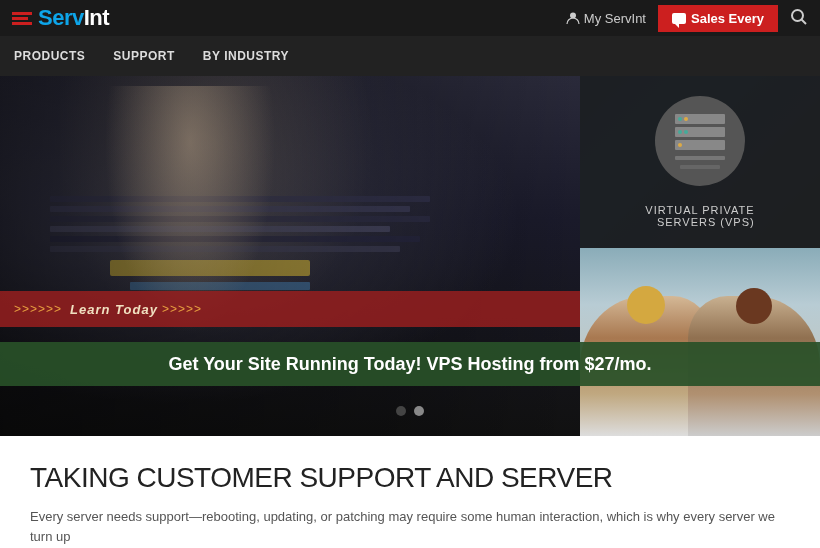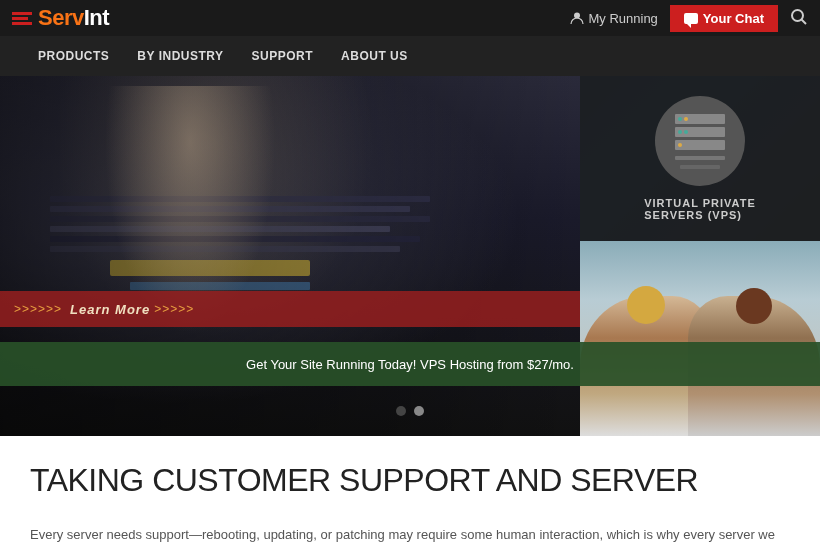--- a/index.html
+++ b/index.html
@@ -31,21 +31,21 @@
     }
     .logo-icon span:nth-child(1) { width: 20px; }
     .logo-icon span:nth-child(2) { width: 16px; }
     .logo-icon span:nth-child(3) { width: 20px; }
     .logo-text {
       color: #fff;
       font-size: 22px;
       font-weight: bold;
       letter-spacing: -0.5px;
     }
-    .logo-text span { color: #f97316; }
+    .logo-text span { color: #0ea5e9; }
     .top-right {
       display: flex;
       align-items: center;
       gap: 4px;
     }
     .my-servint {
       color: #ccc;
       font-size: 13px;
       display: flex;
       align-items: center;
@@ -88,21 +88,21 @@
       margin-left: 8px;
       color: #ccc;
     }
 
     
     .nav-bar {
       background: #222;
       height: 40px;
       display: flex;
       align-items: center;
-      padding: 0 24px;
+      padding: 0 0;
     }
     .nav-item {
       color: #ddd;
       font-size: 12px;
       font-weight: bold;
       padding: 0 14px;
       height: 40px;
       display: flex;
       align-items: center;
       cursor: pointer;
@@ -207,25 +207,25 @@
     .server-dot {
       width: 4px;
       height: 4px;
       border-radius: 50%;
       background: #4a9;
     }
     .server-dot.yellow { background: #da4; }
     .vps-label {
       color: #ccc;
       font-size: 11px;
-      font-weight: bold;
-      text-align: left;
+      font-weight: normal;
+      text-align: right;
       letter-spacing: 1px;
       text-transform: uppercase;
-      margin-top: 1px;
+      margin-top: 8px;
     }
 
     
     .learn-more-banner {
       position: absolute;
       left: 0;
       top: 215px;
       right: 240px;
       background: rgba(150, 30, 30, 0.85);
       height: 36px;
@@ -268,22 +268,22 @@
       left: 0;
       right: 0;
       background: rgba(40, 80, 40, 0.92);
       height: 44px;
       display: flex;
       align-items: center;
       justify-content: center;
     }
     .promo-text {
       color: #fff;
-      font-size: 13px;
-      font-weight: normal;
+      font-size: 18px;
+      font-weight: bold;
     }
 
     
     .slider-dots {
       position: absolute;
       bottom: 20px;
       left: 50%;
       transform: translateX(-50%);
       display: flex;
       gap: 8px;
@@ -295,26 +295,26 @@
       background: #888;
     }
     .dot.active { background: #444; }
 
     
     .content-section {
       padding: 24px 30px 16px;
       background: #fff;
     }
     .main-heading {
-      font-size: 32px;
+      font-size: 28px;
       font-weight: 300;
       color: #222;
       line-height: 1.25;
       letter-spacing: -0.5px;
-      margin-bottom: 25px;
+      margin-bottom: 12px;
       text-transform: uppercase;
     }
     .sub-text {
       font-size: 13px;
       color: #555;
       line-height: 1.5;
     }
   </style>
 </head>
 <body>
@@ -329,40 +329,39 @@
     <div class="logo-text">
       <span>Serv</span><span style="color:#fff;">Int</span>
     </div>
   </div>
   <div class="top-right">
     <div class="my-servint">
       <svg width="14" height="14" viewBox="0 0 14 14" fill="#ccc">
         <circle cx="7" cy="4.5" r="3"></circle>
         <path d="M1 13c0-3.314 2.686-6 6-6s6 2.686 6 6" stroke="#ccc" stroke-width="1.2" fill="none"></path>
       </svg>
-      <span>My Running</span>
+      <span>My ServInt</span>
     </div>
     <button class="sales-chat-btn">
       <span class="chat-bubble"></span>
-      <span>Your Chat</span>
+      <span>Sales Every</span>
     </button>
     <button class="search-icon-btn">
       <svg width="18" height="18" viewBox="0 0 18 18" fill="none" stroke="#ccc" stroke-width="2">
         <circle cx="7.5" cy="7.5" r="5.5"></circle>
         <line x1="11.5" y1="11.5" x2="16" y2="16"></line>
       </svg>
     </button>
   </div>
 </div>
 
 <nav class="nav-bar">
   <div class="nav-item">PRODUCTS</div>
+  <div class="nav-item">SUPPORT</div>
   <div class="nav-item">BY INDUSTRY</div>
-  <div class="nav-item">SUPPORT</div>
-  <div class="nav-item">ABOUT US</div>
 </nav>
 
 <div class="hero">
   <div class="hero-bg"></div>
 
   <div class="hero-image-sim">
     <div class="person-overlay"></div>
 
     <div class="rack-lines">
       <div class="rack-line" style="background:#3a3a5a; width:380px;"></div>
@@ -413,21 +412,21 @@
 
       <div style="position:absolute; bottom:0; right:0; width:55%; height:140px; background:linear-gradient(180deg, #c8b090 0%, #907050 30%, #b09070 70%, #ccc 100%); border-radius: 30% 50% 0 0;">
         <div style="position:absolute; top:-8px; left:50%; transform:translateX(-50%); width:36px; height:36px; border-radius:50%; background:#6a3820;"></div>
       </div>
     </div>
   </div>
 
   <div class="learn-more-banner">
     <span class="chevrons">&gt;&gt;&gt;&gt;&gt;&gt;</span>
     <span class="learn-more-text"> </span>
-    <em style="color:#f0e0c0; font-size:13px; font-weight:bold; letter-spacing:1px;">Learn More</em>
+    <em style="color:#f0e0c0; font-size:13px; font-weight:bold; letter-spacing:1px;">Learn Today</em>
     <span class="chevrons-right"> &gt;&gt;&gt;&gt;&gt;</span>
   </div>
 
   <div class="promo-bar">
     <span class="promo-text">Get Your Site Running Today! VPS Hosting from $27/mo.</span>
   </div>
 
   <div class="slider-dots">
     <div class="dot active"></div>
     <div class="dot"></div>

